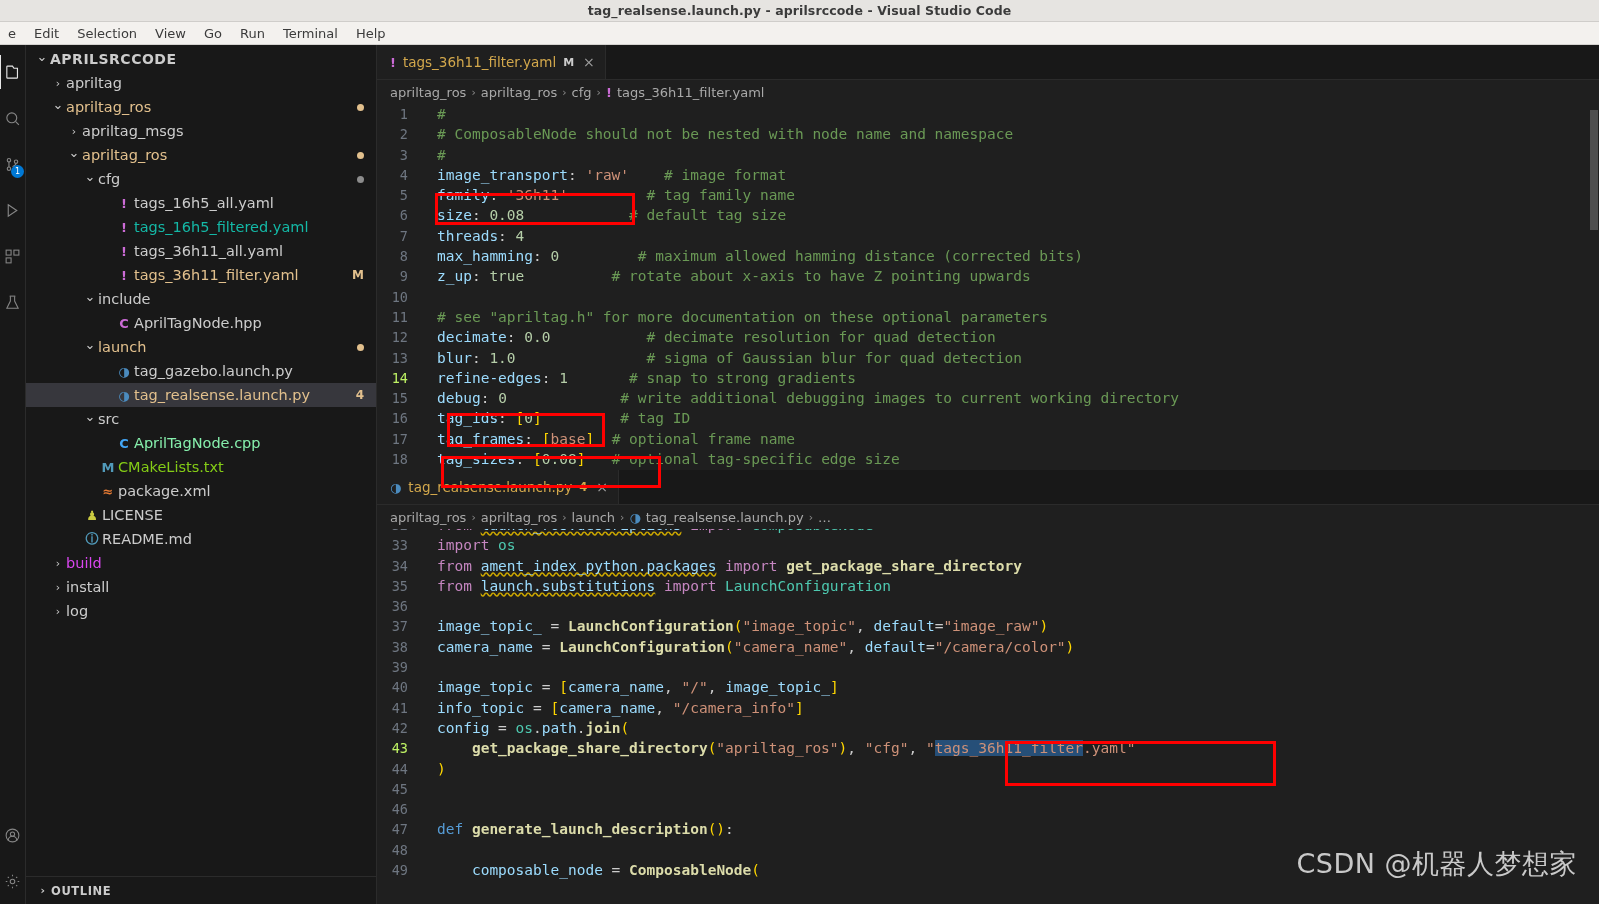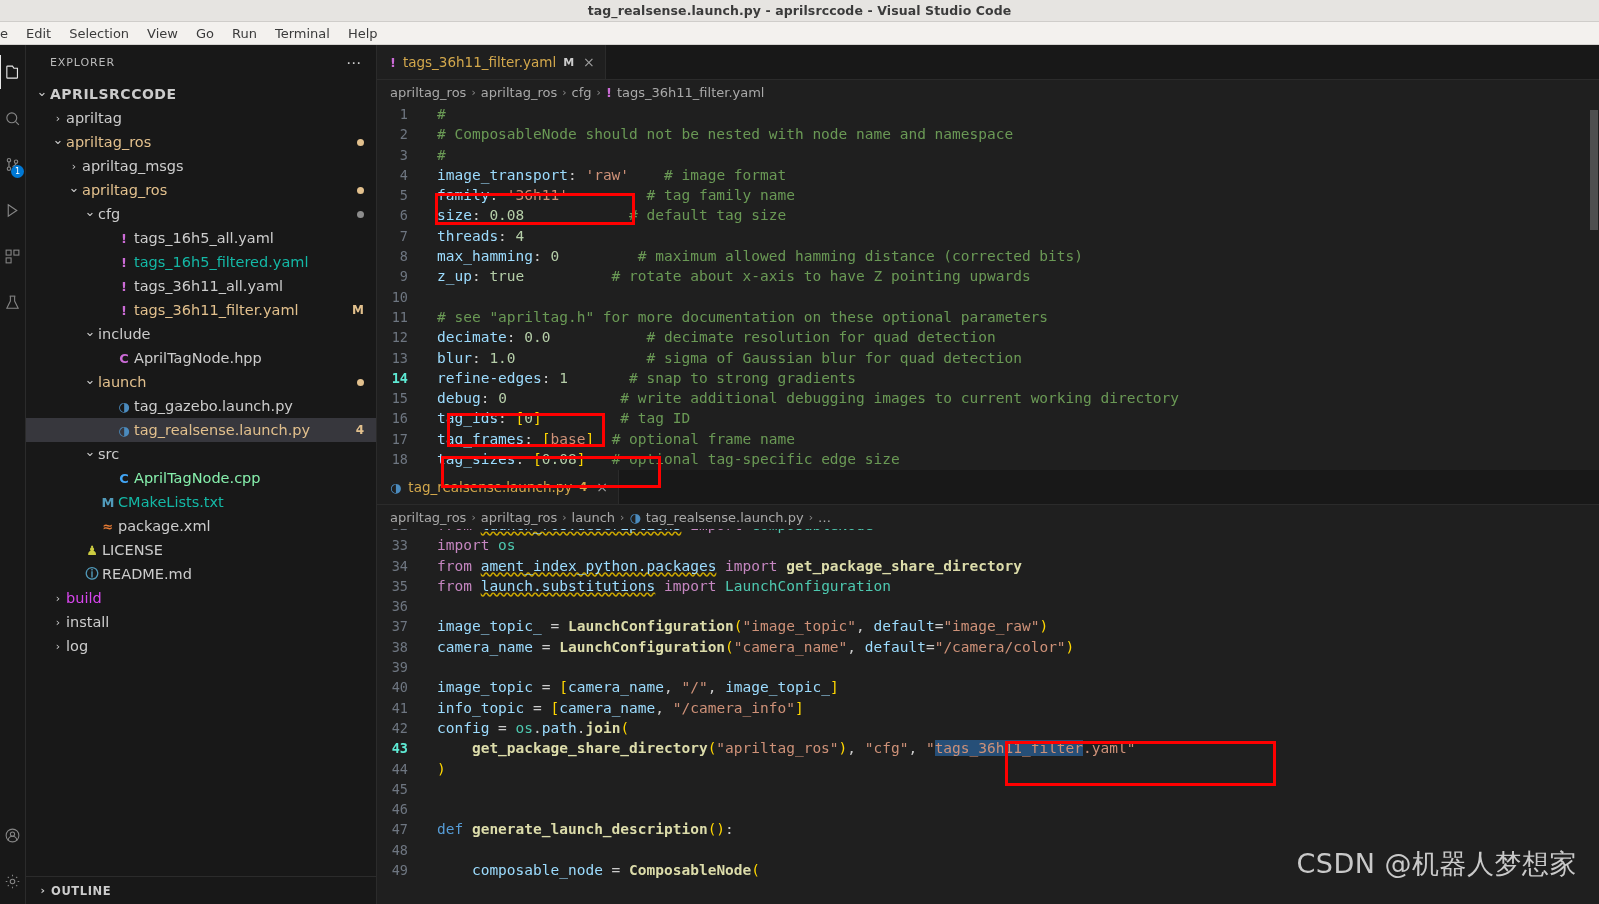--- a/index.html
+++ b/index.html
@@ -21,21 +21,21 @@
     font-family: "DejaVu Sans", sans-serif;
     letter-spacing: .1px;
     border-bottom: 1px solid #cfcdca;
   }
 
   
   .menubar {
     height: 23px; flex: 0 0 23px;
     background: #f3f1ee;
     display: flex; align-items: center;
-    padding-left: 8px;
+    padding-left: 16px;
     border-bottom: 1px solid #d4d2cf;
   }
   .menu-item {
     font-size: 13px; color: #3b3b3b;
     padding: 2px 9px; cursor: default; white-space: nowrap;
     font-family: "DejaVu Sans", sans-serif;
   }
   .menu-item:first-child { padding-left: 0px; margin-left: -8px; }
 
   
@@ -174,21 +174,21 @@
     line-height: 20.3px;
     white-space: pre;
     color: #cccccc;
   }
   .cline { height: 20.3px; display: flex; align-items: center; }
   .gut {
     width: 52px; flex: 0 0 52px; text-align: right; padding-right: 21px;
     color: #6e7681; font-size: 13.5px;
     font-family: "DejaVu Sans Mono", monospace;
   }
-  .gut.cur { color: #5eead4; font-weight: bold; }
+  .gut.cur { color: #bef264; font-weight: normal; }
   .ctext { flex: 1 1 auto; padding-left: 8px; }
 
   
   .t-cmt  { color: #6a9955; }
   .t-key  { color: #9cdcfe; }
   .t-str  { color: #ce9178; }
   .t-num  { color: #b5cea8; }
   .t-pun  { color: #cccccc; }
   .t-brk  { color: #ffd700; }
   .t-kw   { color: #c586c0; }
@@ -290,24 +290,20 @@
         <div class="act-icon">
           <svg width="17" height="17" viewBox="0 0 24 24" fill="none" stroke="currentColor" stroke-width="1.5">
             <circle cx="12" cy="12" r="3.2"></circle>
             <path d="M12 2.5v2.2M12 19.3v2.2M21.5 12h-2.2M4.7 12H2.5M18.7 5.3l-1.6 1.6M6.9 17.1l-1.6 1.6M18.7 18.7l-1.6-1.6M6.9 6.9 5.3 5.3"></path>
           </svg>
         </div>
       </div>
     </div>
 
     <div class="sidebar">
-      <div class="sidebar-header">
-        <span class="sidebar-title">EXPLORER</span>
-        <span class="sidebar-actions">⋯</span>
-      </div>
       <div class="tree" id="tree">
           <div class="row bold" style="padding-left: 8px;">
             <span class="twisty" style="transform: translateY(-3px); font-size: 13px;">⌄</span>
             <span class="label" style="color: rgb(204, 204, 204);">APRILSRCCODE</span>
           </div>
           <div class="row" style="padding-left: 24px;">
             <span class="twisty">›</span>
             <span class="label" style="color: rgb(204, 204, 204);">apriltag</span>
           </div>
           <div class="row" style="padding-left: 24px;">
@@ -380,21 +376,21 @@
             <span class="label" style="color: rgb(204, 204, 204);">src</span>
           </div>
           <div class="row" style="padding-left: 72px;">
             <span class="twisty"></span>
             <span class="fi" style="color: rgb(66, 165, 245);">C</span>
             <span class="label" style="color: #86efac;">AprilTagNode.cpp</span>
           </div>
           <div class="row" style="padding-left: 56px;">
             <span class="twisty"></span>
             <span class="fi" style="color: rgb(81, 154, 186);">M</span>
-            <span class="label" style="color: #14b8a6;">CMakeLists.txt</span>
+            <span class="label" style="color: #84cc16;">CMakeLists.txt</span>
           </div>
           <div class="row" style="padding-left: 56px;">
             <span class="twisty"></span>
             <span class="fi" style="color: rgb(227, 121, 51);">≈</span>
             <span class="label" style="color: rgb(204, 204, 204);">package.xml</span>
           </div>
           <div class="row" style="padding-left: 40px;">
             <span class="twisty"></span>
             <span class="fi" style="color: rgb(203, 203, 65);">♟</span>
             <span class="label" style="color: rgb(204, 204, 204);">LICENSE</span>

